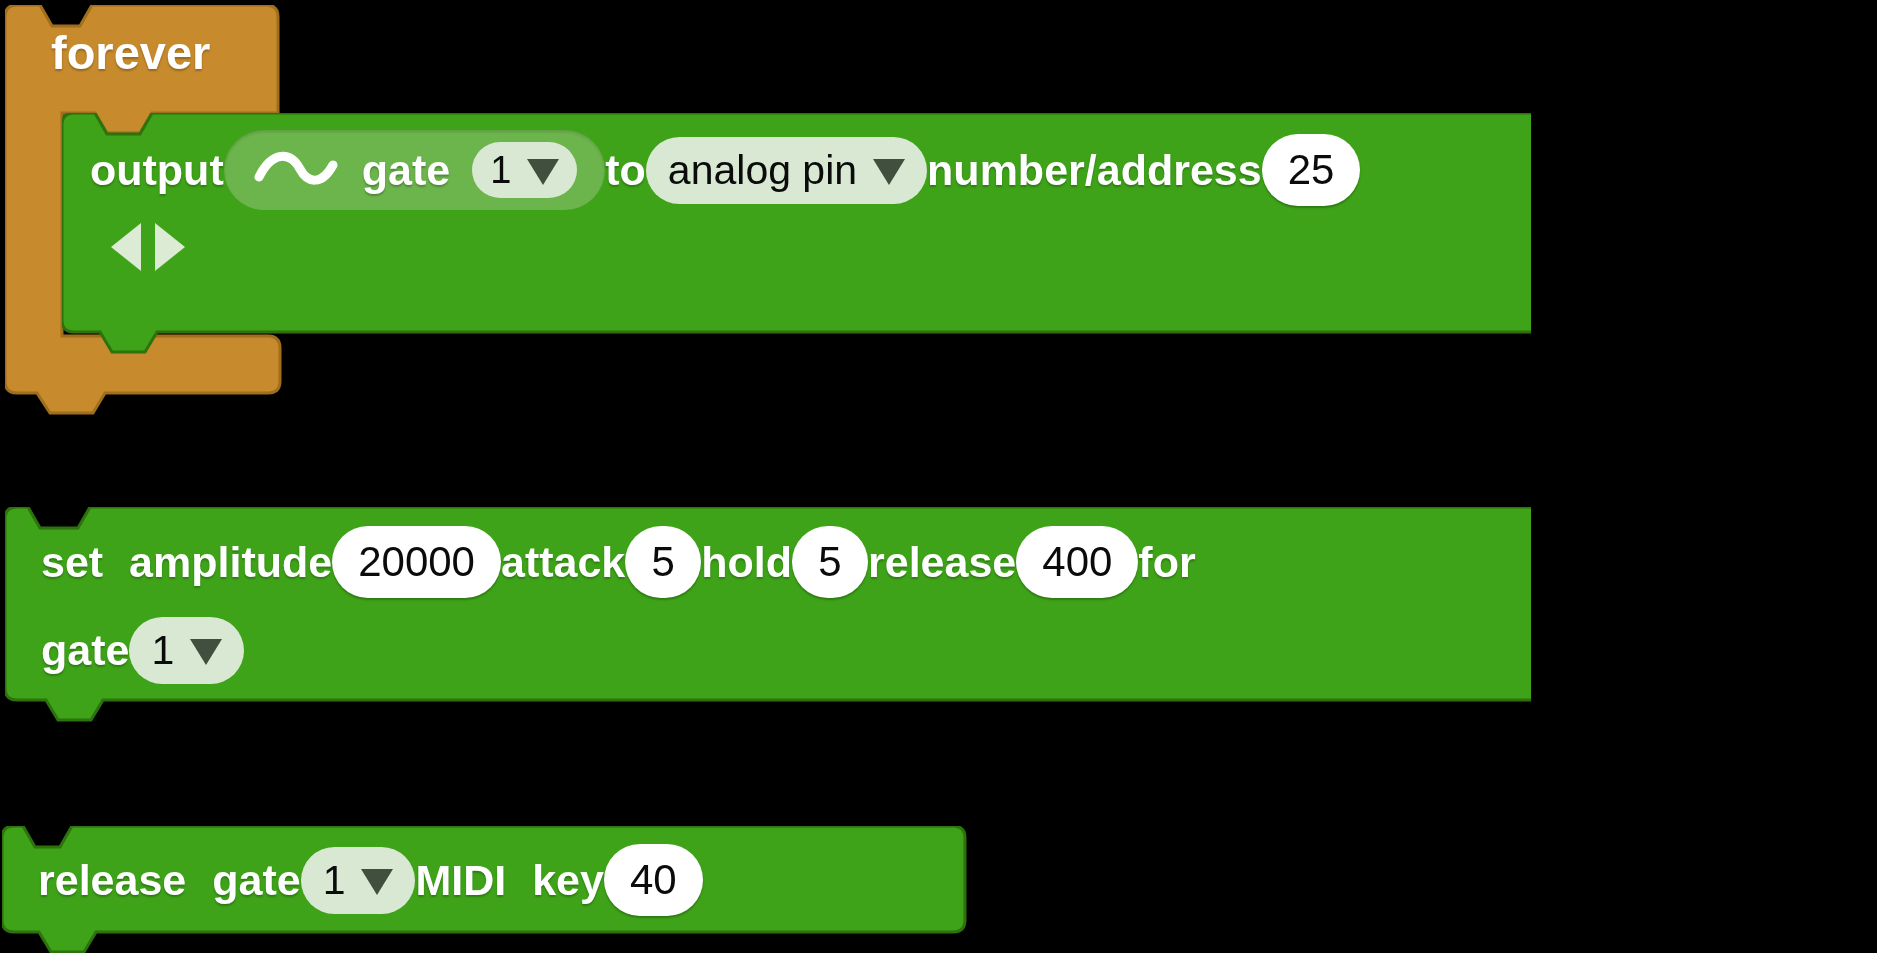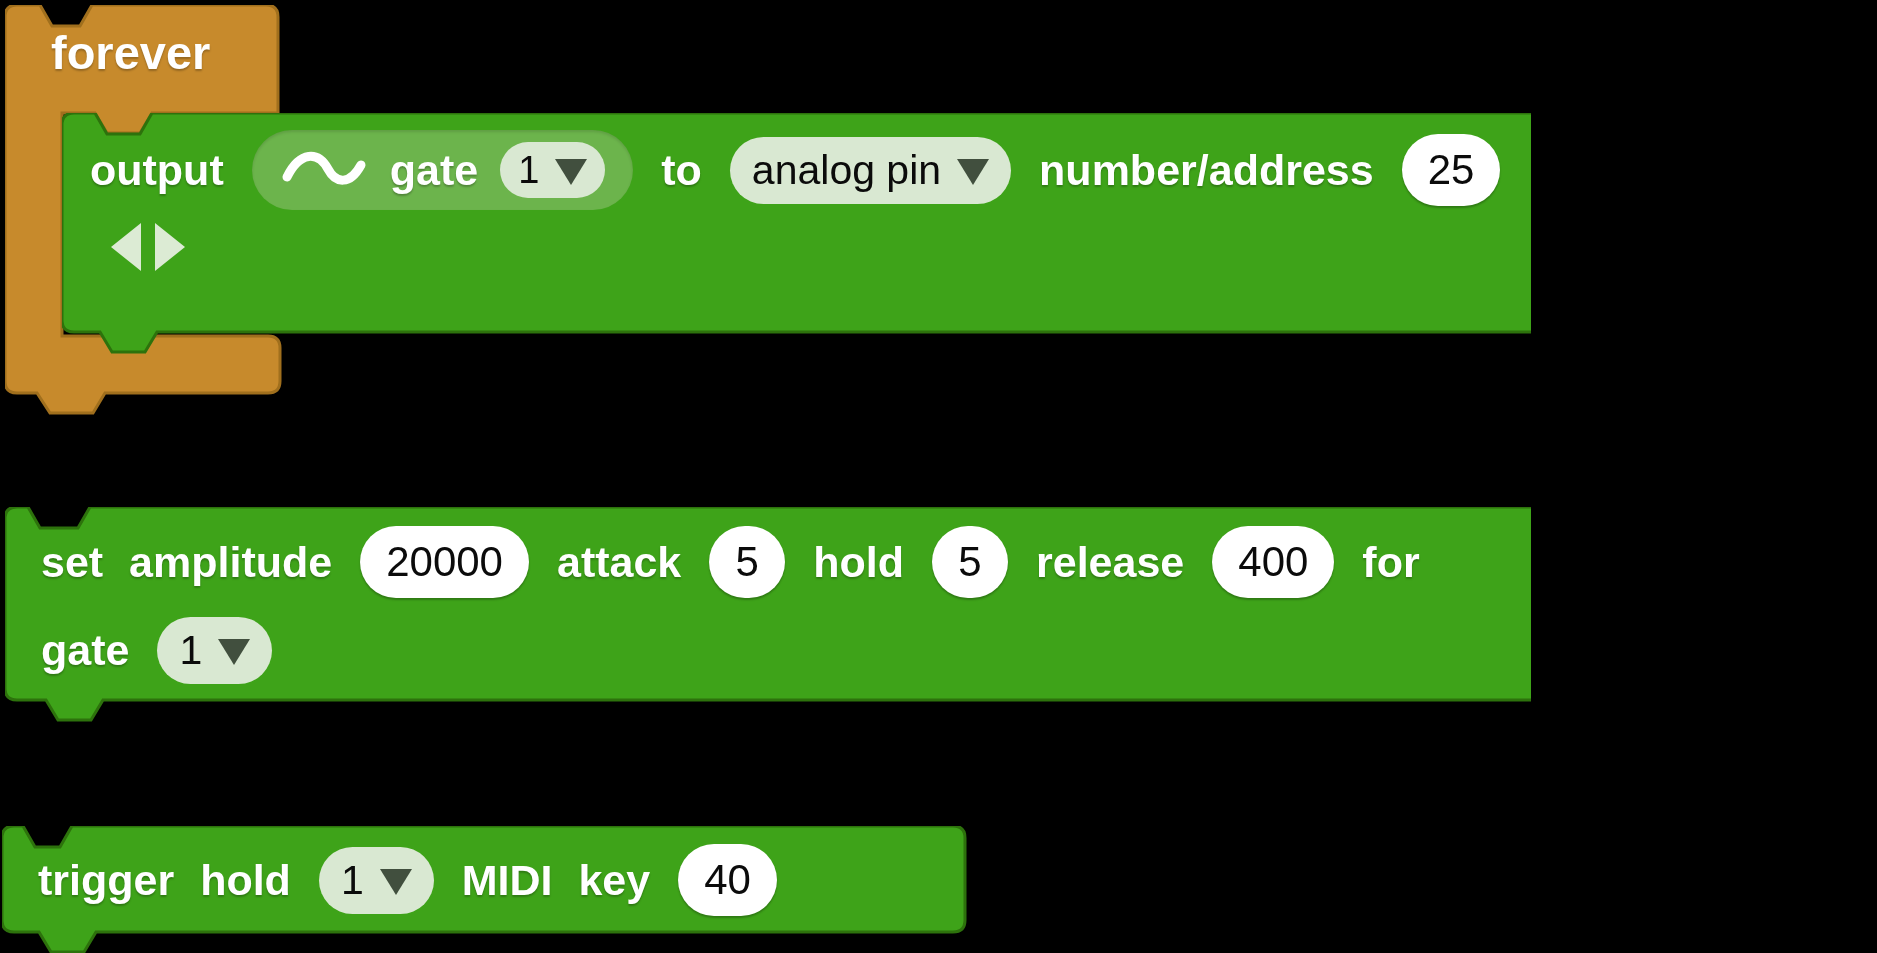--- a/index.html
+++ b/index.html
@@ -18,21 +18,21 @@
     word-spacing:14px;white-space:nowrap;
   }
   .forever-label{
     position:absolute;left:46px;top:24px;
     color:#fff;font-weight:700;font-size:47px;line-height:1;
     text-shadow:0 2px 2px rgba(0,0,0,0.25);
   }
 
   
   .row{
-    position:absolute;display:flex;align-items:center;gap:28px;white-space:nowrap;text-align:center;
+    position:absolute;display:flex;align-items:center;white-space:nowrap;text-align:center;
   }
 
   
   .input-pill{
     background:#fff;border-radius:37px;height:72px;
     display:flex;align-items:center;justify-content:center;
     padding:0 26px;min-width:24px;
     color:#0b0b0b;font-size:42px;font-weight:400;
     box-shadow:0 2px 2px rgba(0,0,0,0.25);
   }
@@ -141,21 +141,21 @@
       </div>
     </div>
   </div>
 
   <div class="abs" style="left:2px;top:826px;width:965px;height:129px;">
     <svg class="shape" width="965" height="129" viewBox="0 0 965 129">
       <path d="M12,0 H21 L33,21 H58 L70,0 H951 Q963,0 963,12 V94 Q963,106 951,106 H94 L82,126 H49 L37,106 H12 Q0,106 0,94 V12 Q0,0 12,0 Z" fill="#3EA319" stroke="#2D720C" stroke-width="3"></path>
     </svg>
 
     <div class="row" style="left:36px;top:14px;height:80px;">
-      <span class="blabel">trigger hold</span>
+      <span class="blabel">release gate</span>
       <div class="menu-pill">
         <span>1</span>
         <span class="dd-arrow"></span>
       </div>
       <span class="blabel">MIDI key</span>
       <div class="input-pill">
         <span>40</span>
       </div>
     </div>
   </div>

